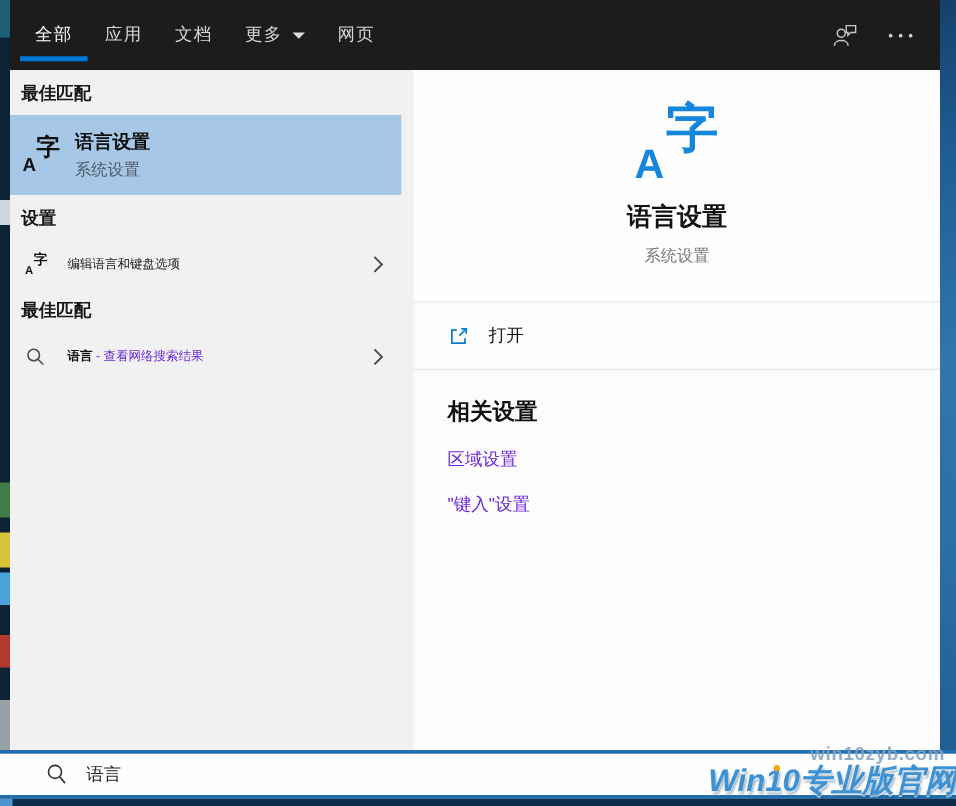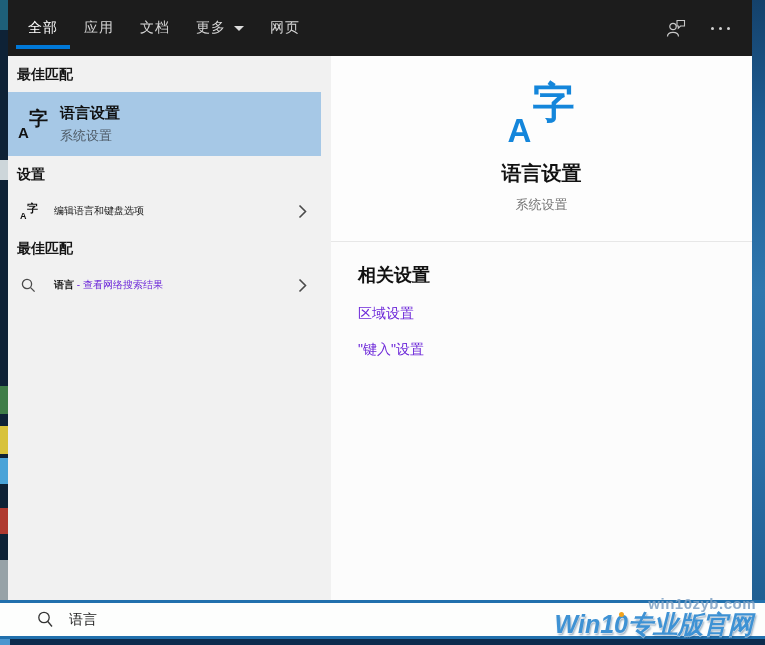--- a/index.html
+++ b/index.html
@@ -78,21 +78,21 @@
   .searchbar .sb-icon { margin-left:36px; display:flex; align-items:center; }
   .searchbar .sb-query { font-size:14px; color:#222; margin-left:14px; }
 
   
   .taskbar { position:absolute; left:0; top:639px; width:765px; height:6px; background:#0c2b4d; z-index:3; }
   .taskbar-corner { position:absolute; left:0; top:639px; width:10px; height:6px; background:#4a96cf; z-index:4; }
 
   
   .wm-site { position:absolute; top:595px; right:9px; font-size:15px; font-weight:bold;
     color:rgba(125,160,195,0.85); z-index:5; letter-spacing:0.5px; }
-  .wm-brand { position:absolute; top:608px; right:12px; font-size:25px; font-weight:bold; font-style:italic;
+  .wm-brand { position:absolute; top:608px; right:0; font-size:25px; font-weight:bold; font-style:italic;
     color:#3e92d4; z-index:5; text-shadow:0 1px 0 rgba(255,255,255,0.55), 1px 2px 2px rgba(20,70,120,0.45); }
   .wm-dot { position:absolute; top:612px; right:141px; width:5px; height:5px; border-radius:50%; background:#f2a31d; z-index:6; }
 </style>
 </head>
 <body>
 
 <div class="screen">
 
   <div class="desktop-left">
     <div class="seg" style="top:0;height:30px;background:#1e5f78;"></div>
@@ -199,20 +199,28 @@
       <div class="right-panel">
         <div class="hero">
           <span class="lang-icon size-hero">
             <span class="zi">字</span>
             <span class="a">A</span>
           </span>
           <div class="hero-title">语言设置</div>
           <div class="hero-sub">系统设置</div>
         </div>
 
+        <div class="open-row">
+          <svg width="18" height="18" viewBox="0 0 18 18">
+            <path d="M7.5 4 H3.5 V14.5 H14 V10.5" fill="none" stroke="#0b7bd0" stroke-width="1.4"></path>
+            <path d="M9.5 8.5 L15 3" fill="none" stroke="#0b7bd0" stroke-width="1.4"></path>
+            <path d="M11 3 H15 V7" fill="none" stroke="#0b7bd0" stroke-width="1.4"></path>
+          </svg>
+          <span class="open-label">打开</span>
+        </div>
 
         <div class="related">
           <div class="related-header">相关设置</div>
           <div class="related-item">区域设置</div>
           <div class="related-item">"键入"设置</div>
         </div>
       </div>
 
     </div>
   </div>

